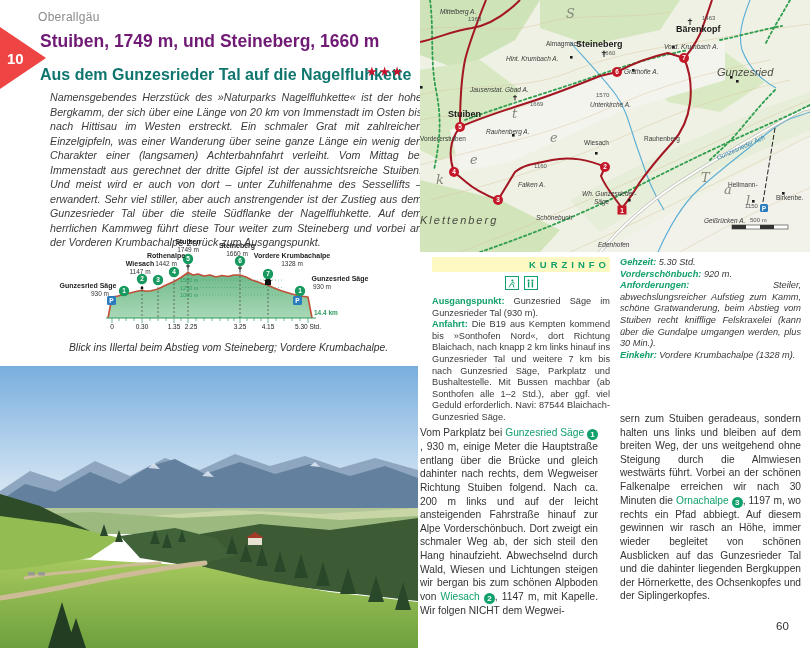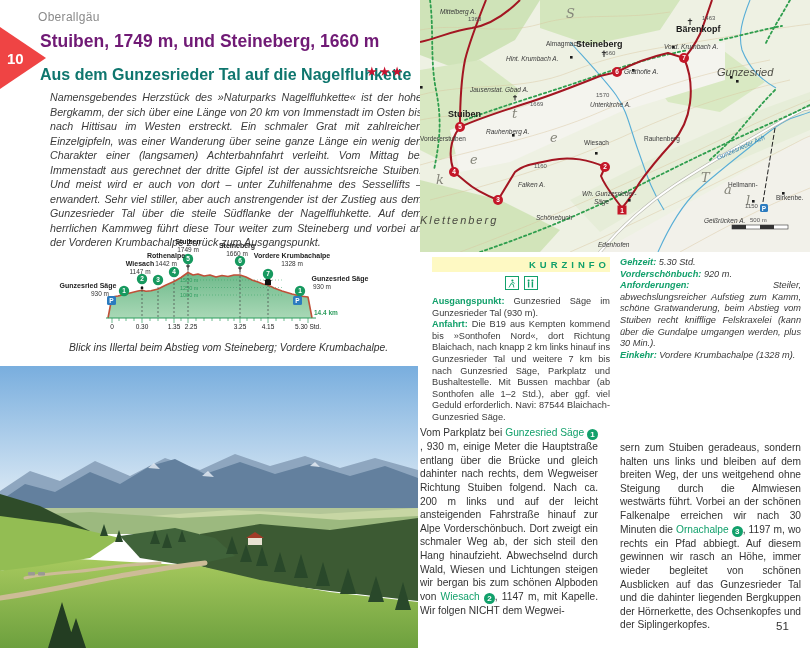--- a/index.html
+++ b/index.html
@@ -25,21 +25,21 @@
   #ki-right{left:620px;top:257px;width:181px;font-style:italic;}
   #ki-header{width:178px;height:15px;background:#fef9c3;display:flex;align-items:center;justify-content:flex-end;}
   #ki-header span{color:#12a06b;font-weight:bold;font-size:9.5px;letter-spacing:4px;}
   #ki-icons{width:178px;display:flex;justify-content:center;gap:5px;margin:4px 0 6px 0;}
   .ki-icon{width:12px;height:12px;border:1px solid #12a06b;display:flex;align-items:center;justify-content:center;}
   .ki-label{font-weight:bold;color:#12a06b;}
   .ki-col p{margin:0;}
   
   .rt-col{font-size:10.2px;line-height:13.6px;text-align:justify;color:#333;}
   #rt-left{left:420px;top:426px;width:178px;}
-  #rt-right{left:620px;top:441px;width:181px;}
+  #rt-right{left:620px;top:412px;width:181px;}
   .rt-name{color:#12a06b;}
   .wp-badge{display:inline-flex;width:11px;height:11px;border-radius:50%;background:#12a06b;
             color:#fff;font-size:8px;font-weight:bold;align-items:center;justify-content:center;
             vertical-align:-1px;}
   #page-number{left:776px;top:620px;font-size:11.5px;color:#333;}
   
   .m-sm{font-size:6.5px;fill:#3a3a3a;}
   .m-it{font-size:6.5px;font-style:italic;fill:#3a3a3a;}
   .m-peak{font-size:9px;font-weight:bold;fill:#1a1a1a;}
   .m-alt{font-size:6px;fill:#555;}
@@ -442,14 +442,14 @@
   <div class="abs rt-col" id="rt-left">
     <span>Vom Parkplatz bei </span><span class="rt-name">Gunzesried Säge</span>
     <span class="wp-badge">1</span><span>, 930 m, einige Meter die Hauptstraße entlang über die Brücke und gleich dahinter nach rechts, dem Wegweiser Richtung Stuiben folgend. Nach ca. 200 m links und auf der leicht ansteigenden Fahrstraße hinauf zur Alpe Vorderschönbuch. Dort zweigt ein schmaler Weg ab, der sich steil den Hang hinaufzieht. Abwechselnd durch Wald, Wiesen und Lichtungen steigen wir bergan bis zum schönen Alpboden von </span><span class="rt-name">Wiesach</span>
     <span class="wp-badge">2</span><span>, 1147 m, mit Kapelle. Wir folgen NICHT dem Wegwei-</span>
   </div>
   <div class="abs rt-col" id="rt-right">
     <span>sern zum Stuiben geradeaus, sondern halten uns links und bleiben auf dem breiten Weg, der uns weitgehend ohne Steigung durch die Almwiesen westwärts führt. Vorbei an der schönen Falkenalpe erreichen wir nach 30 Minuten die </span><span class="rt-name">Ornachalpe</span>
     <span class="wp-badge">3</span><span>, 1197 m, wo rechts ein Pfad abbiegt. Auf diesem gewinnen wir rasch an Höhe, immer wieder begleitet von schönen Ausblicken auf das Gunzesrieder Tal und die dahinter liegenden Bergkuppen der Hörnerkette, des Ochsenkopfes und der Siplingerkopfes.</span>
   </div>
 
-  <div class="abs" id="page-number">51</div>
+  <div class="abs" id="page-number">60</div>
 </div>
 
 </body></html>

